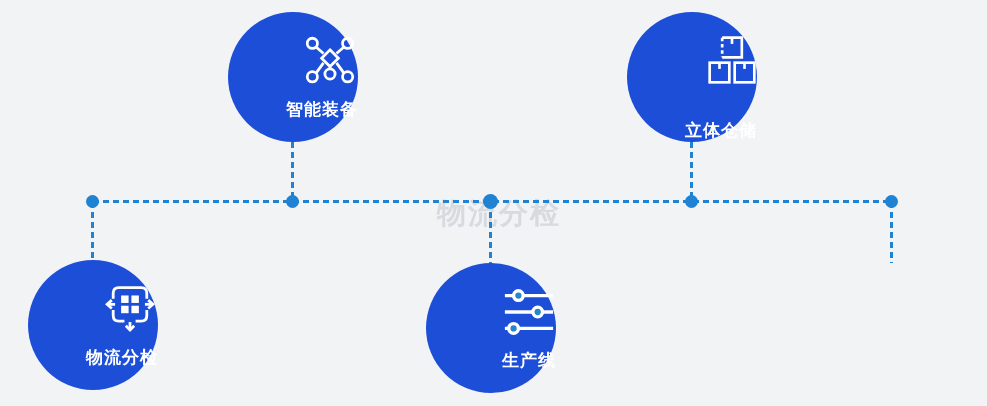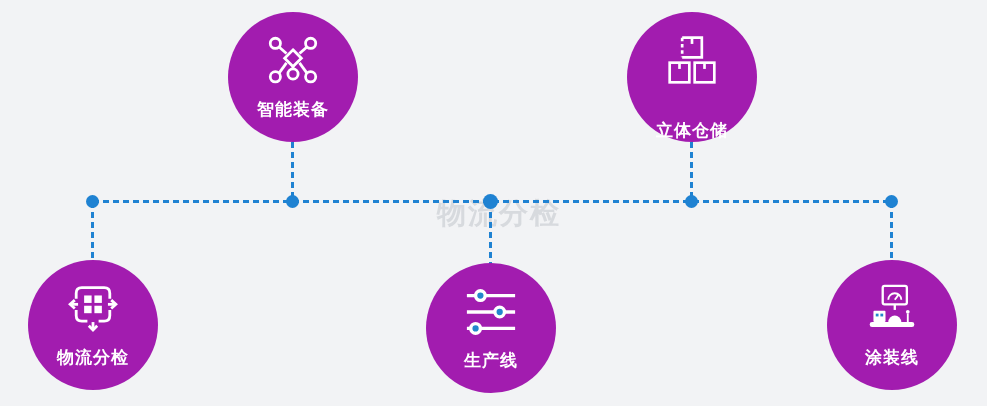--- a/index.html
+++ b/index.html
@@ -54,25 +54,25 @@
   .dot-1{left:86px;top:195px;}
   .dot-2{left:286px;top:195px;}
   .dot-3{left:483px;top:194px;width:15px;height:15px;}
   .dot-4{left:685px;top:195px;}
   .dot-5{left:885px;top:195px;}
   
   .node{
     position:absolute;
     width:130px;height:130px;
     border-radius:50%;
-    background:#a21caf;
+    background:#1d4ed8;
     z-index:4;
     display:flex;
     flex-direction:column;
-    align-items:center;
+    align-items:flex-end;
     box-sizing:border-box;
     padding-top:21px;
   }
   .node .icon-wrap{
     height:56px;
     display:flex;
     align-items:center;
     justify-content:center;
   }
   .node .label{
@@ -173,36 +173,14 @@
         <circle cx="17" cy="6" r="5" fill="#2387cd"></circle>
         <line x1="3" y1="23" x2="53" y2="23"></line>
         <circle cx="37" cy="23" r="5" fill="#2387cd"></circle>
         <line x1="3" y1="40" x2="53" y2="40"></line>
         <circle cx="12" cy="40" r="5" fill="#2387cd"></circle>
       </svg>
     </span>
     <span class="label">生产线</span>
   </div>
 
-  <div class="node n-paint">
-    <span class="icon-wrap">
-      <svg width="58" height="52" viewBox="0 0 60 56" fill="none" stroke="#ffffff" stroke-width="2.5">
-        <rect x="20" y="3" width="26" height="20" rx="2"></rect>
-        <path d="M26 18 A7 7 0 0 1 40 18" stroke-width="2"></path>
-        <line x1="33" y1="18" x2="37.5" y2="12" stroke-width="2"></line>
-        <line x1="33" y1="23" x2="33" y2="29"></line>
-        <g fill="#ffffff" stroke="none">
-          <rect x="6" y="42" width="48" height="5.5" rx="2.5"></rect>
-          <rect x="10" y="30" width="13" height="12" rx="1"></rect>
-          <path d="M26 42 A7 7 0 0 1 40 42 Z"></path>
-          <circle cx="47" cy="31" r="2"></circle>
-        </g>
-        <g fill="#2387cd" stroke="none">
-          <rect x="12.5" y="33" width="3" height="3"></rect>
-          <rect x="17.5" y="33" width="3" height="3"></rect>
-        </g>
-        <line x1="47" y1="33" x2="47" y2="42" stroke-width="2"></line>
-      </svg>
-    </span>
-    <span class="label">涂装线</span>
-  </div>
 
 </div>
 
 </body></html>

